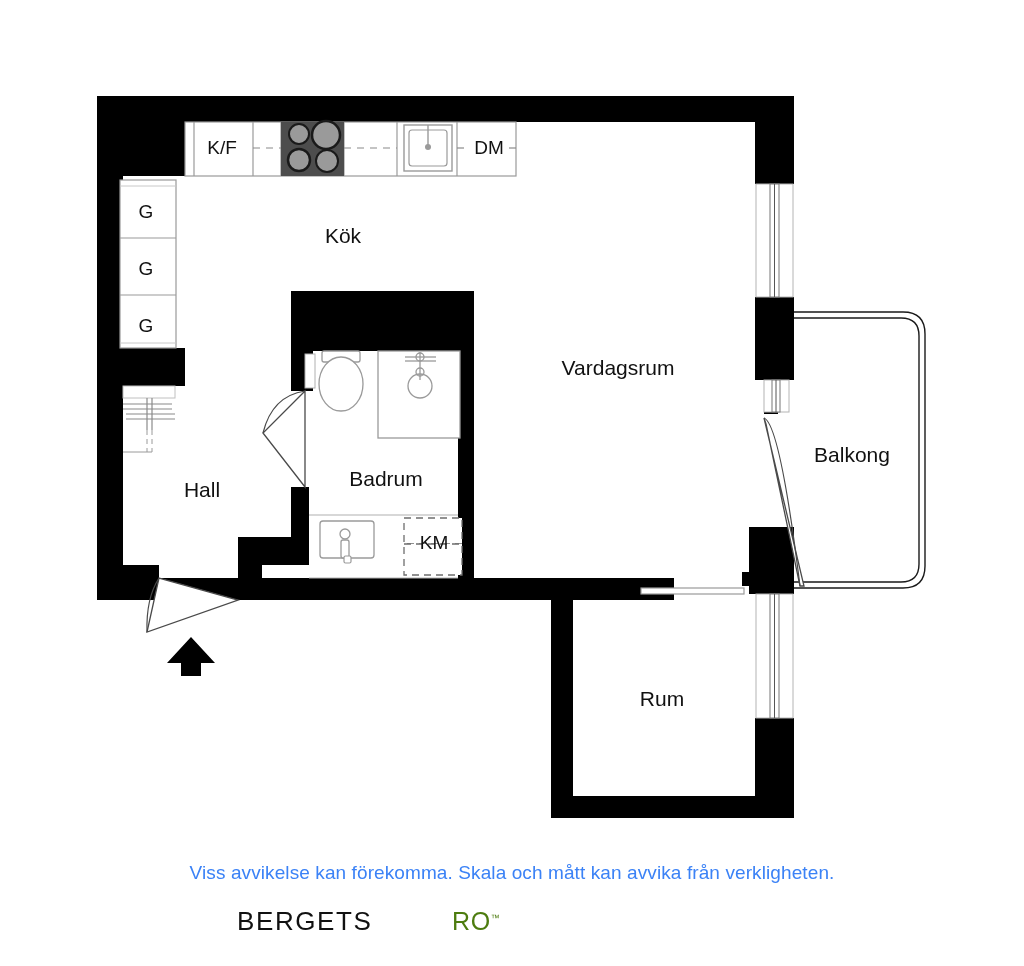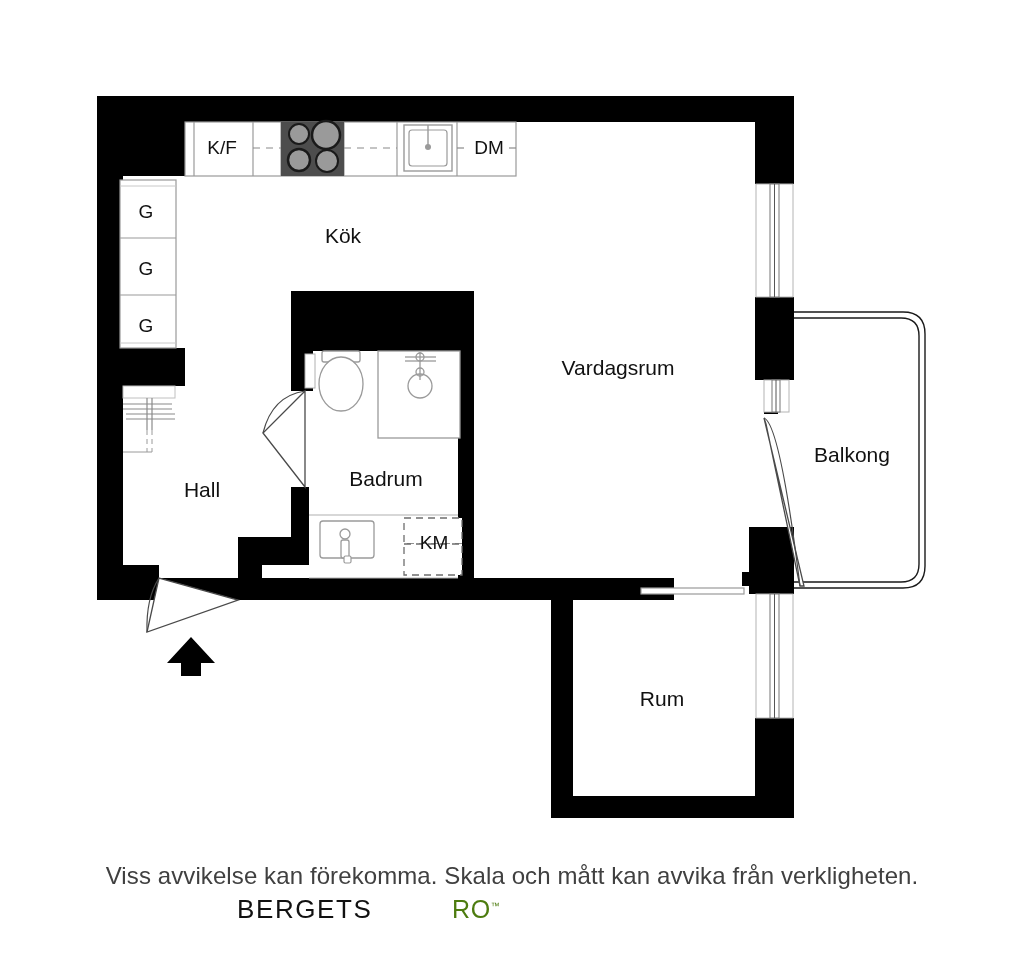--- a/index.html
+++ b/index.html
@@ -34,28 +34,28 @@
   }
   .footer {
     position: absolute;
     left: 0;
     top: 862px;
     width: 1024px;
     text-align: center;
   }
   .disclaimer {
     font-family: "Liberation Sans", sans-serif;
-    font-size: 24px;
-    color: #404040;
+    font-size: 19px;
+    color: #3b82f6;
     letter-spacing: 0.1px;
     white-space: nowrap;
   }
   .brandrow {
     position: relative;
-    margin-top: 2px;
+    margin-top: 20px;
     height: 48px;
     width: 1024px;
   }
   .brand-bergets {
     position: absolute;
     left: 237px;
     top: 2px;
     font-family: "Liberation Sans", sans-serif;
     font-size: 26px;
     letter-spacing: 1.6px;

